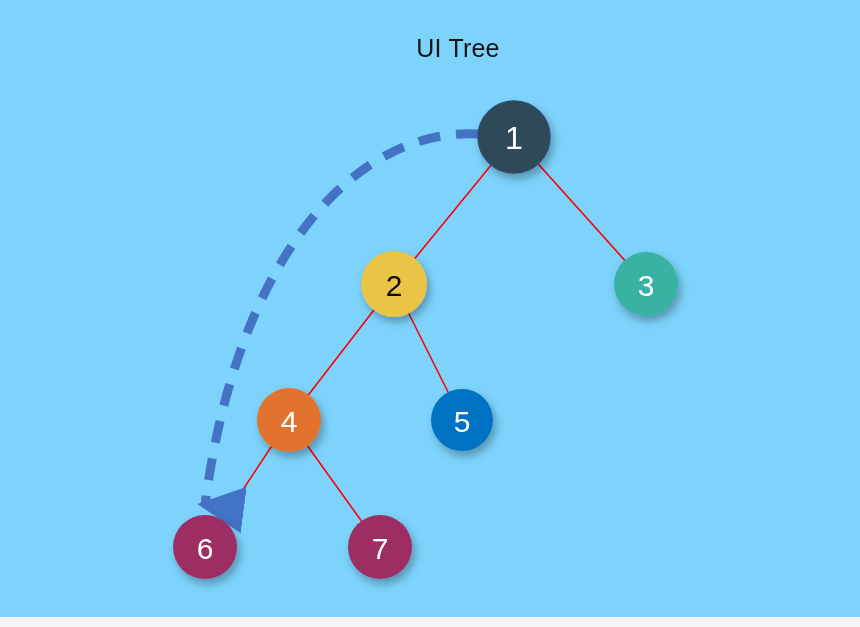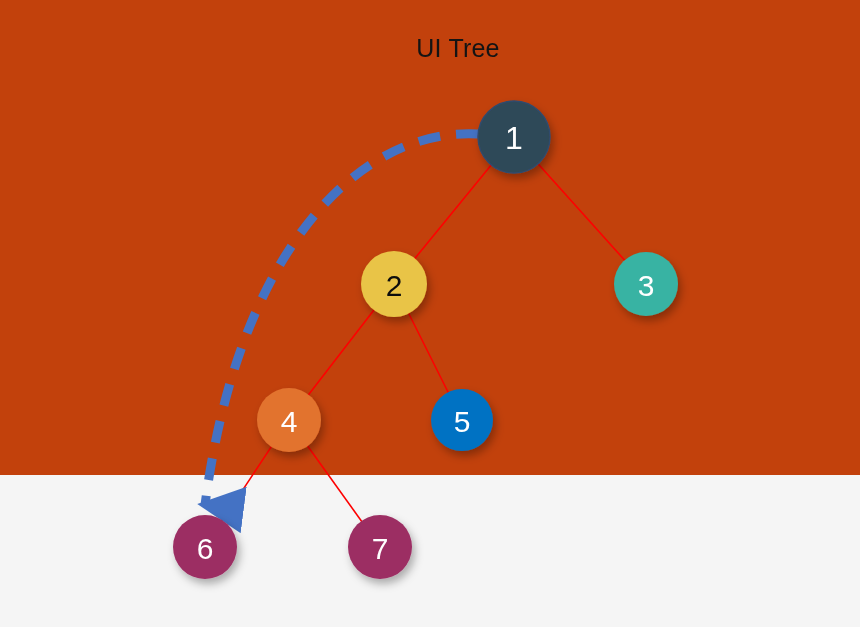--- a/index.html
+++ b/index.html
@@ -9,22 +9,22 @@
   body {
     width: 860px;
     height: 627px;
     background: #f5f5f5;
     font-family: "Liberation Sans", sans-serif;
     overflow: hidden;
   }
   #canvas {
     position: relative;
     width: 860px;
-    height: 475px;
-    background: #c2410c;
+    height: 617px;
+    background: #7dd3fc;
     text-decoration: underline;
   }
   #title {
     position: absolute;
     left: 0;
     top: 34px;
     width: 860px;
     text-align: center;
     font-size: 25px;
     color: #141414;

